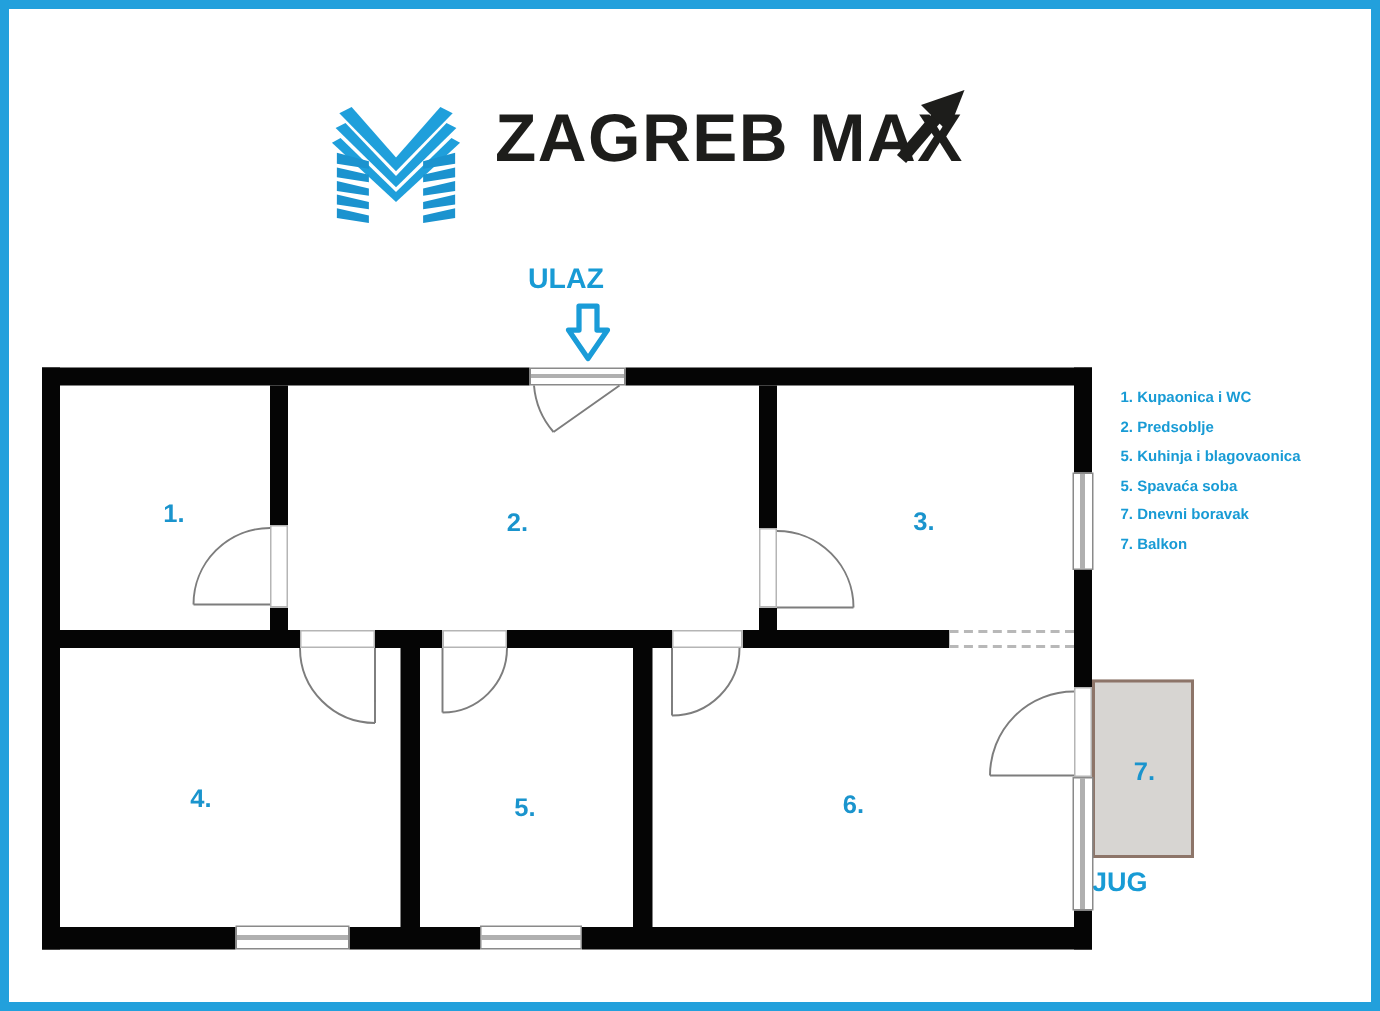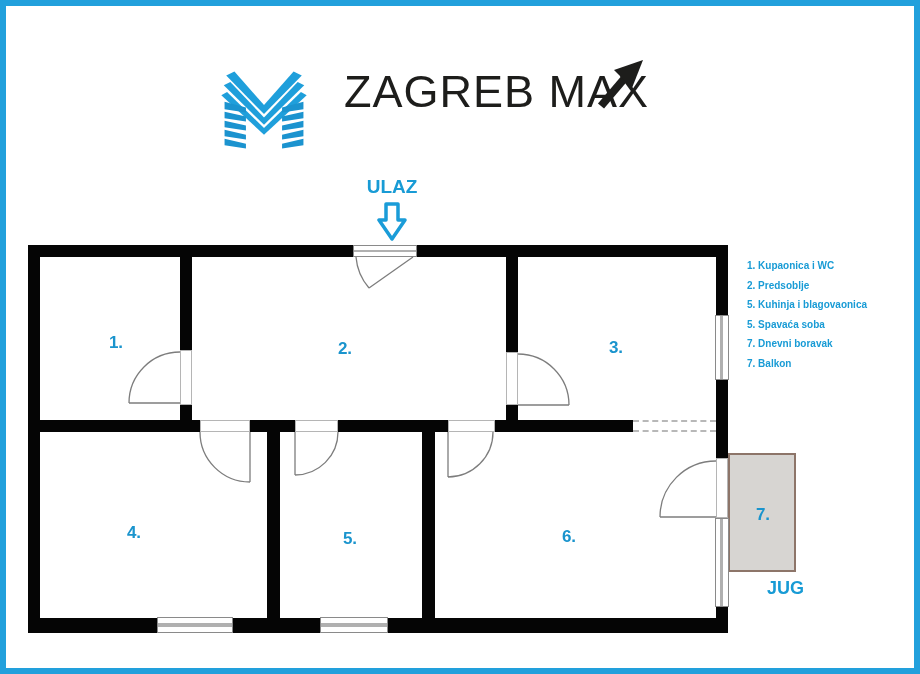--- a/index.html
+++ b/index.html
@@ -3,47 +3,47 @@
 <meta charset="utf-8">
 <style>
   html,body{margin:0;padding:0;background:#fff;}
   .page{position:relative;width:920px;height:674px;background:#ffffff;overflow:hidden;
         font-family:"Liberation Sans",sans-serif;}
   .frame{position:absolute;inset:0;border:6px solid #22a0dc;pointer-events:none;z-index:60;}
 
   
   .logo-m{position:absolute;left:218px;top:66px;width:92px;height:88px;}
   .brand-text{position:absolute;left:330px;top:68px;width:320px;}
-  .brand-line1{font-size:45px;font-weight:normal;letter-spacing:1px;color:#1d1d1b;line-height:48px;white-space:nowrap;margin-left:14px;}
+  .brand-line1{font-size:45px;font-weight:bold;letter-spacing:1px;color:#1d1d1b;line-height:48px;white-space:nowrap;}
   .brand-line2{font-size:30px;font-weight:bold;letter-spacing:7.5px;color:#1d1d1b;line-height:32px;margin-top:1px;white-space:nowrap;}
   .trend-arrow{position:absolute;left:597px;top:58px;width:48px;height:52px;z-index:5;}
 
   
-  .entrance-label{position:absolute;left:352px;top:176px;width:80px;text-align:center;
+  .entrance-label{position:absolute;left:352px;top:176px;width:80px;text-align:left;
                   font-size:19px;font-weight:bold;color:#189bd5;}
   .entrance-arrow{position:absolute;left:377px;top:202px;width:30px;height:40px;}
 
   
   .w{position:absolute;background:#050505;}
   .win{position:absolute;box-sizing:border-box;background:#fff;border:1px solid #8a8a8a;z-index:2;}
   .winH{background:linear-gradient(to bottom,#fff 0 36%,#b0b0b0 36% 62%,#fff 62%);}
   .winV{background:linear-gradient(to right,#fff 0 36%,#b0b0b0 36% 62%,#fff 62%);}
   .op{position:absolute;box-sizing:border-box;background:#fff;border:1px solid #b5b5b5;z-index:2;}
   .dash{position:absolute;box-sizing:border-box;background:#fff;border-top:2px dashed #b8b8b8;
         border-bottom:2px dashed #b8b8b8;z-index:2;}
   .swings{position:absolute;left:0;top:0;width:920px;height:674px;z-index:3;pointer-events:none;}
   .rlabel{position:absolute;transform:translate(-50%,-50%);font-size:17px;font-weight:bold;
           color:#1a94cd;z-index:4;}
   .balcony{position:absolute;left:728px;top:453px;width:68px;height:119px;box-sizing:border-box;
            background:#d7d5d2;border:2px solid #8d7569;z-index:1;}
 
   
   .legend{position:absolute;left:747px;top:256px;width:158px;font-size:10px;font-weight:bold;
           color:#189bd5;line-height:19.5px;}
-  .jug{position:absolute;left:728px;top:578px;width:76px;text-align:right;
+  .jug{position:absolute;left:728px;top:578px;width:76px;text-align:left;
        font-size:18px;font-weight:bold;color:#189bd5;}
 </style>
 </head>
 <body>
 
 <div class="page">
 
   <svg class="logo-m" viewBox="0 0 112 100">
     <g fill="#1f9fdb">
       <polygon points="10,8 20,3 56,44 56,55"></polygon>

